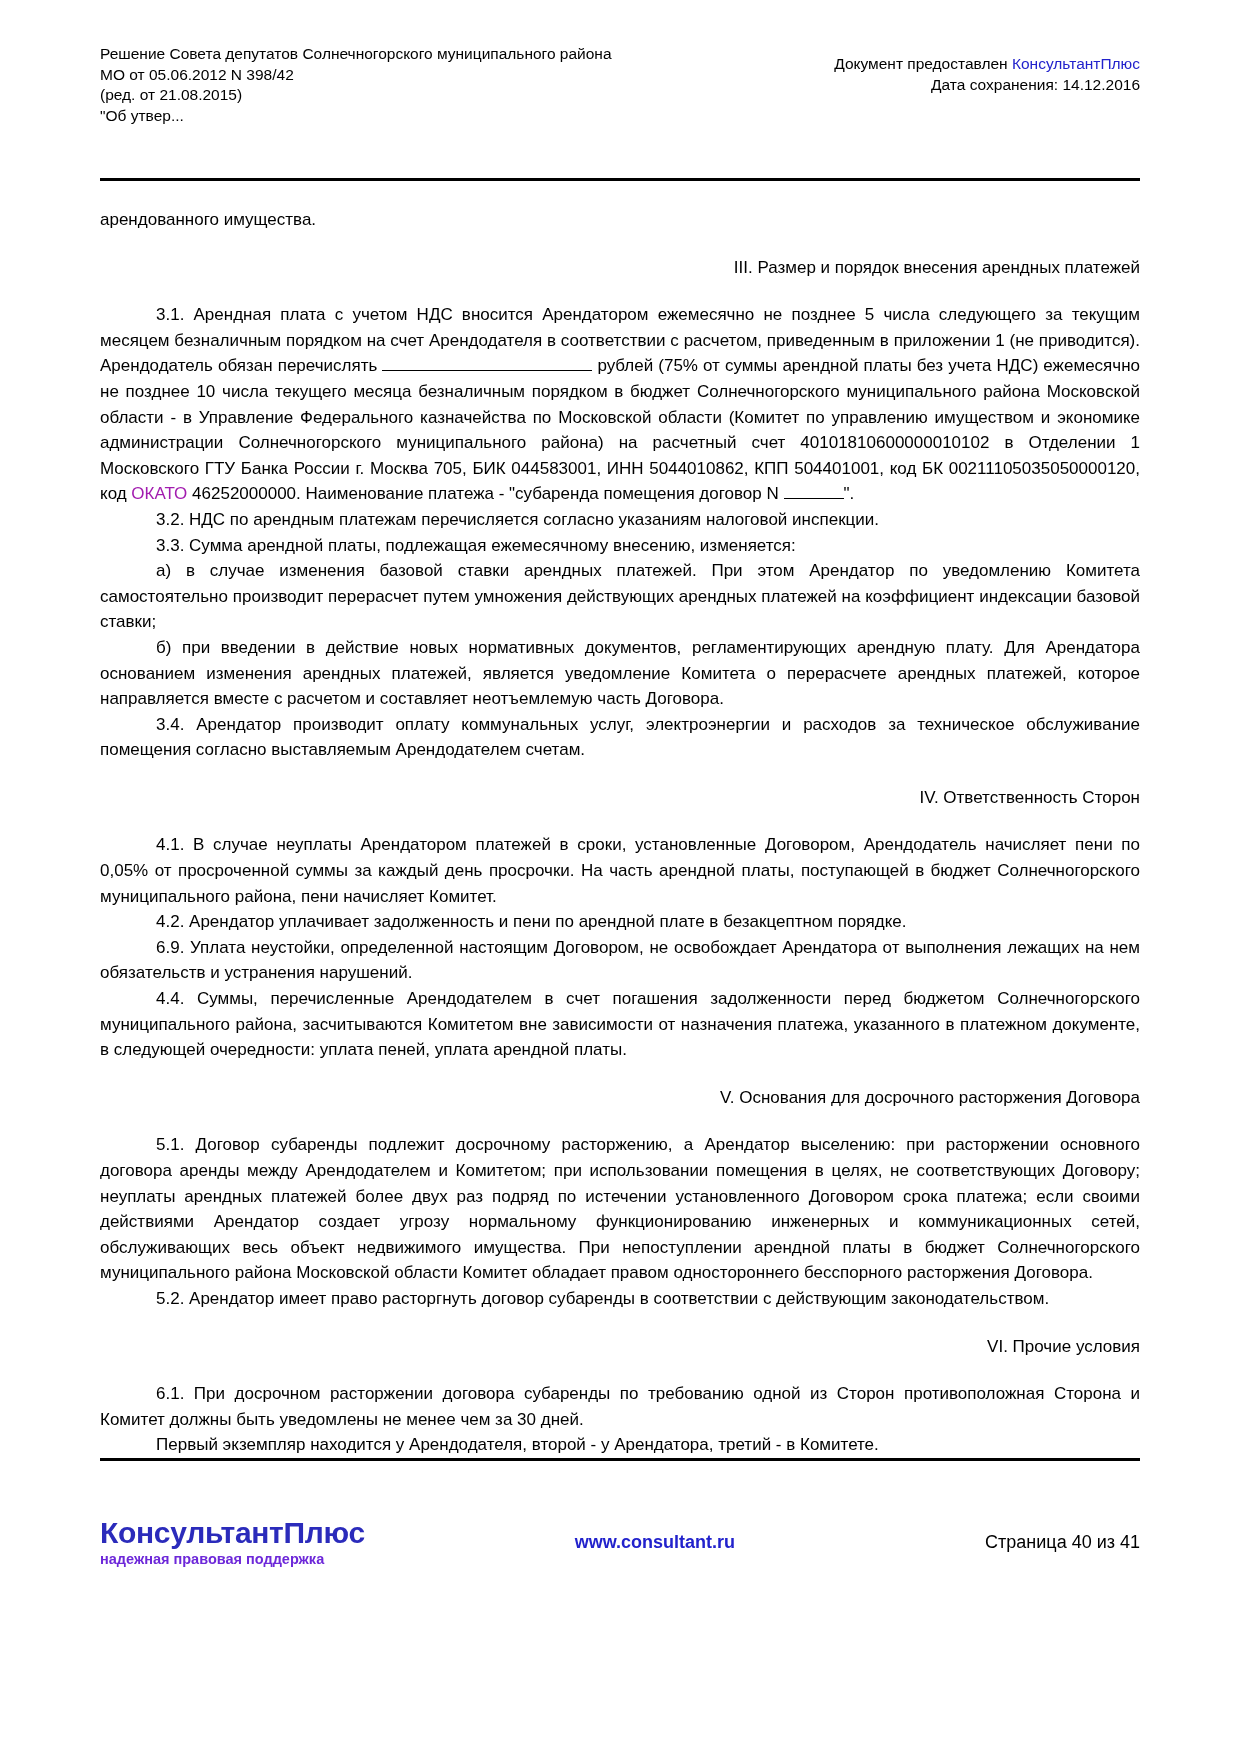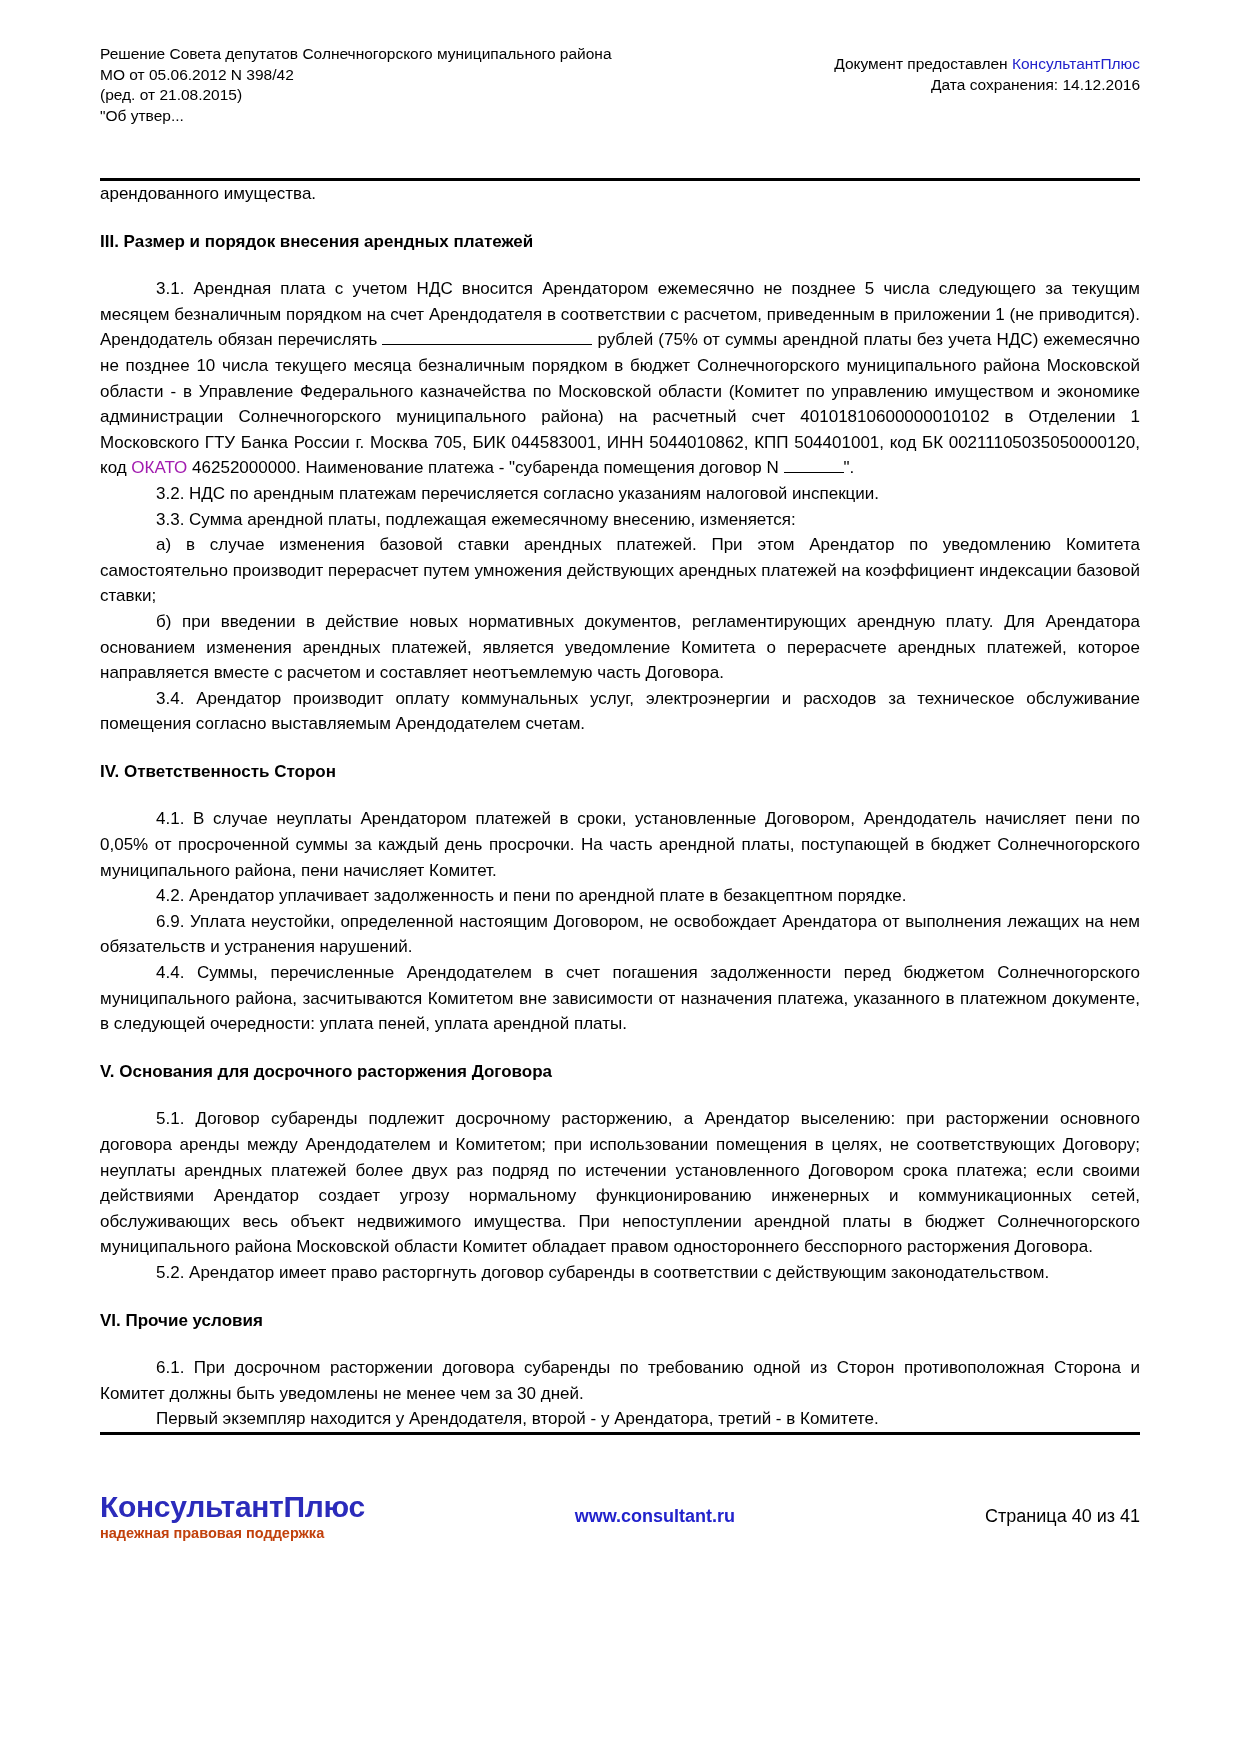--- a/index.html
+++ b/index.html
@@ -47,40 +47,40 @@
   }
 
   .rule-top {
     border-top: 3px solid #000000;
     margin-top: 52px;
   }
 
   
   .doc-body {
     flex: 1 1 auto;
+    padding-top: 26px;
     font-size: 17px;
     line-height: 25.6px;
   }
   .para {
     text-align: justify;
     text-justify: inter-word;
     margin: 0;
   }
   .para.indent {
     text-indent: 56px;
   }
   .para.noindent {
     text-indent: 0;
   }
   .heading {
-    text-align: left;
+    text-align: right;
     margin: 0;
     padding: 22px 0 22px 0;
     font-size: 17px;
-    font-weight: bold;
   }
   .link {
     color: #a21caf;
   }
   .fill-blank {
     display: inline-block;
     border-bottom: 1px solid #000;
     width: 210px;
     vertical-align: baseline;
     height: 14px;
@@ -105,21 +105,21 @@
     flex-direction: column;
     line-height: 1.05;
   }
   .footer-brand-name {
     color: #2b2bbb;
     font-size: 30px;
     font-weight: bold;
     letter-spacing: -0.3px;
   }
   .footer-brand-tagline {
-    color: #c2410c;
+    color: #6d28d9;
     font-size: 14.5px;
     font-weight: bold;
     margin-top: 4px;
   }
   .footer-url {
     color: #2222cc;
     font-size: 18px;
     font-weight: bold;
     text-align: center;
     flex: 0 0 auto;

